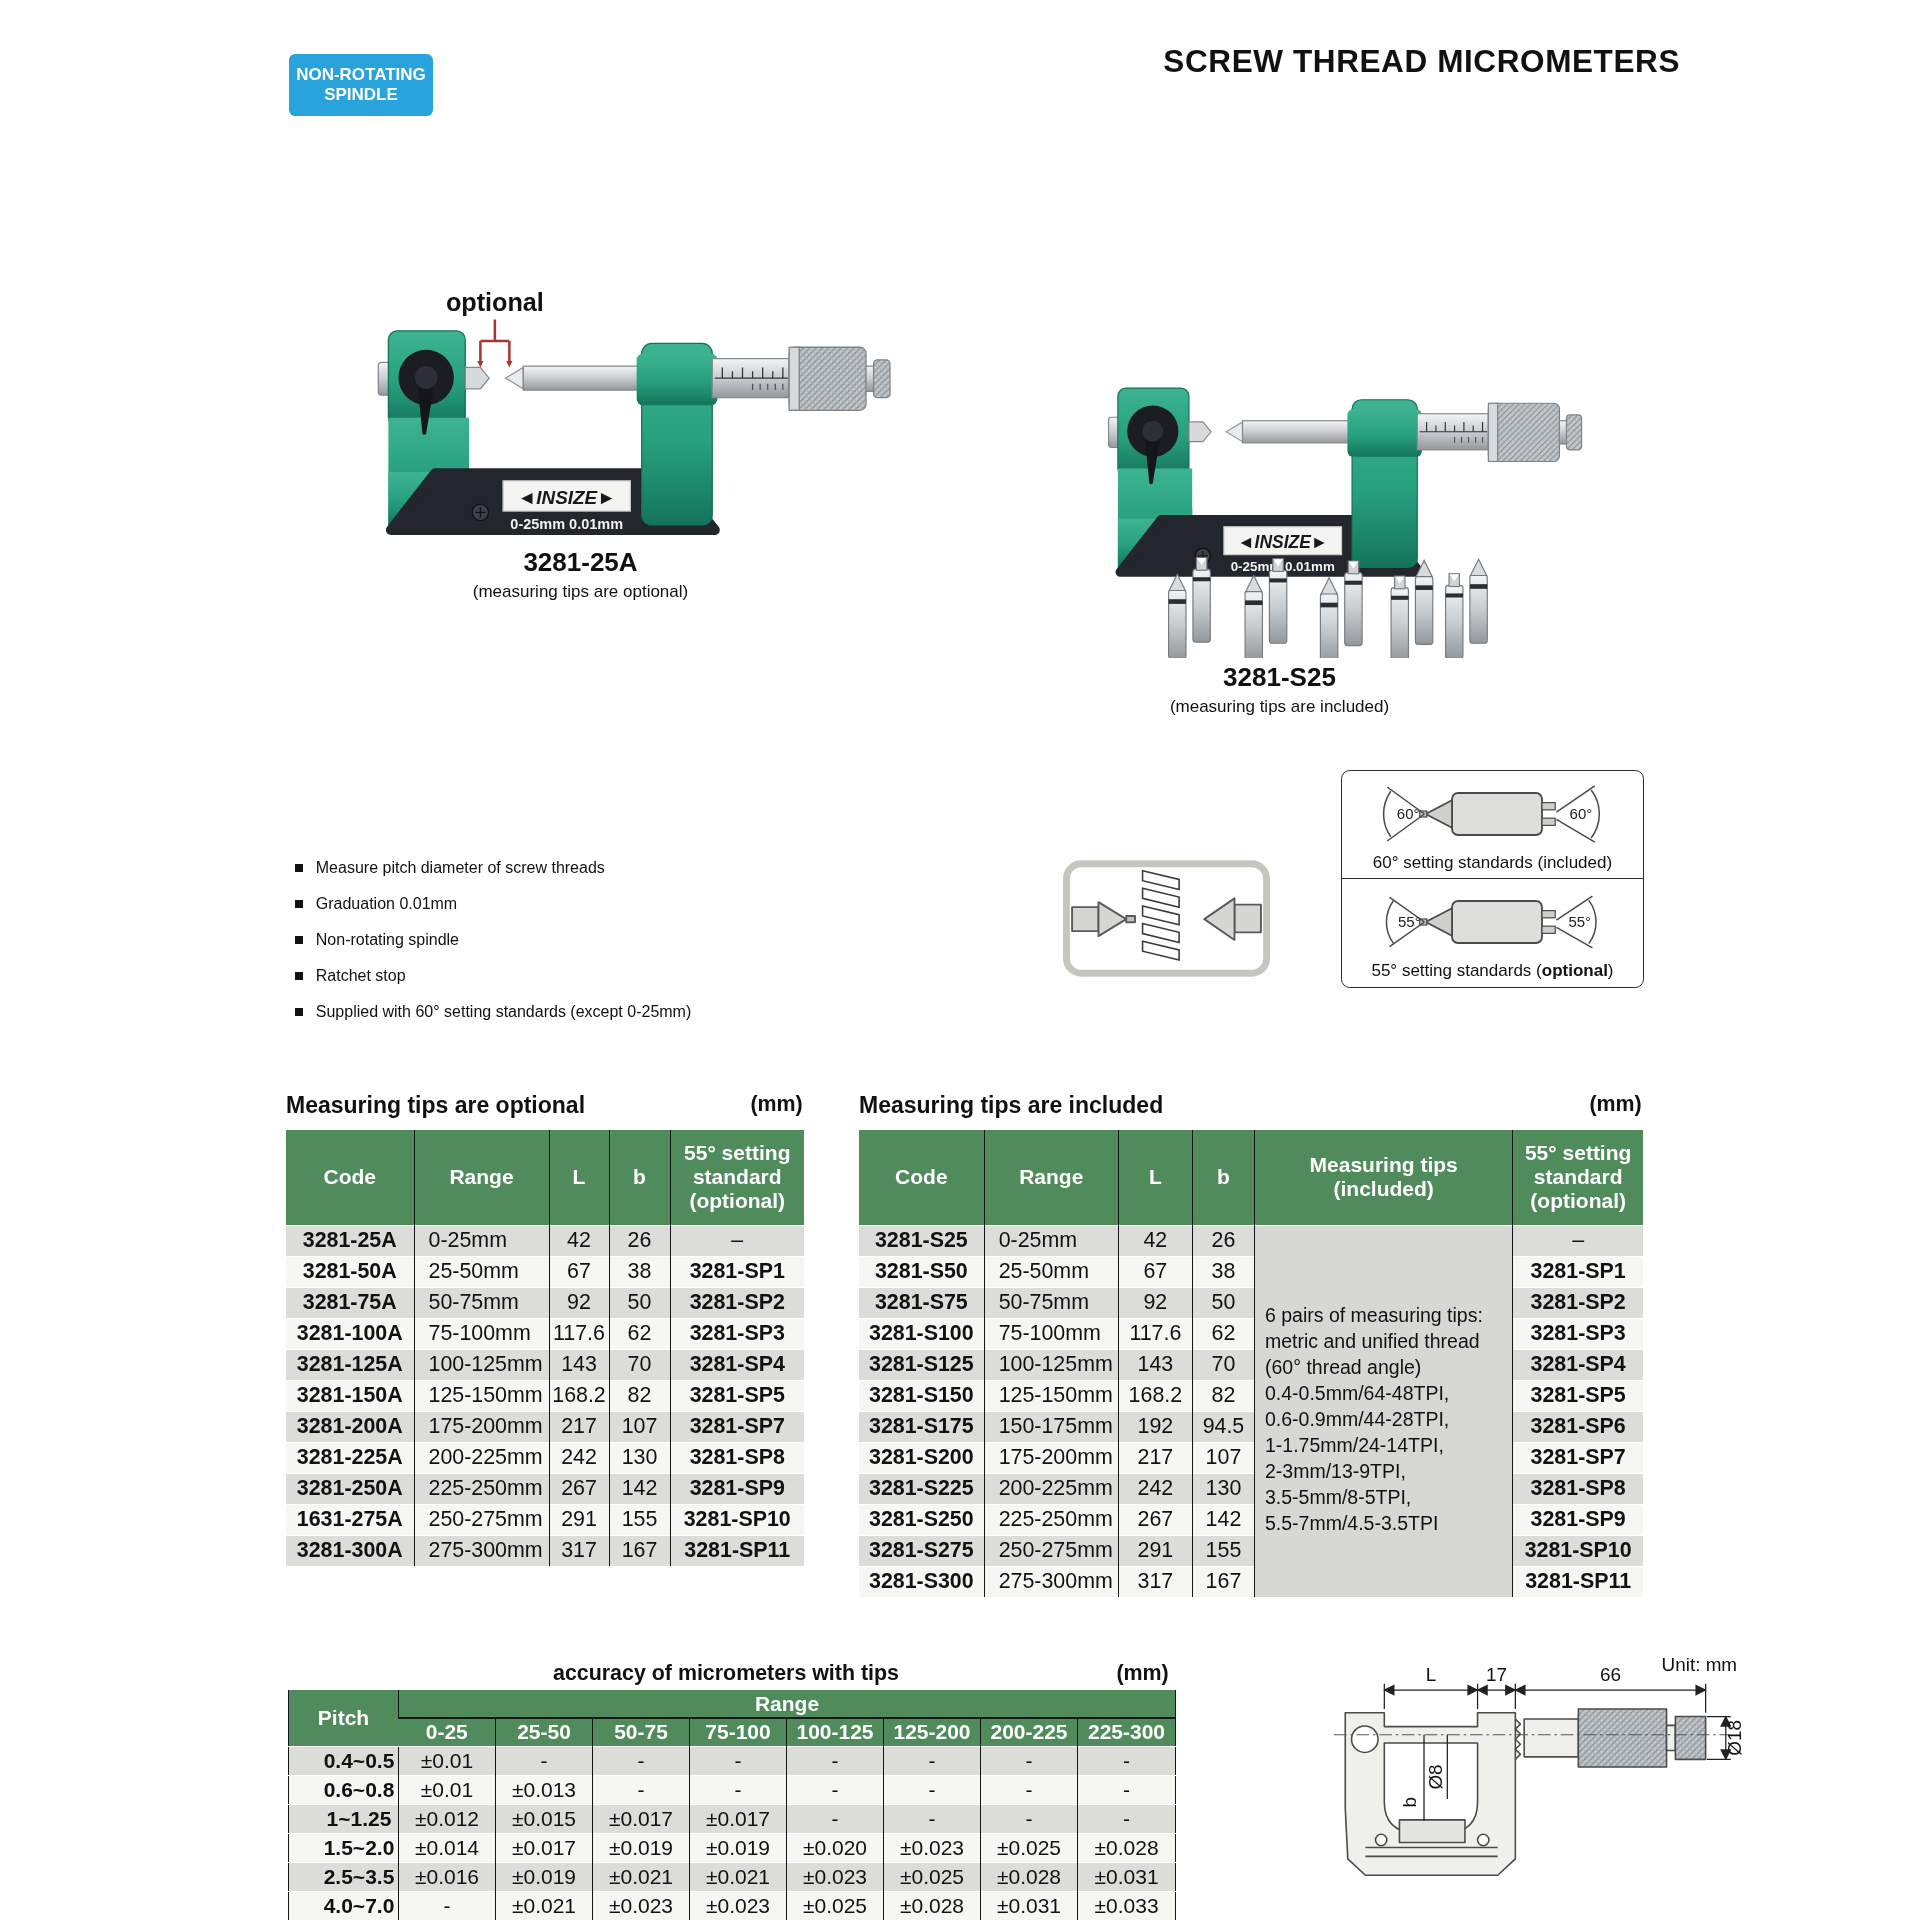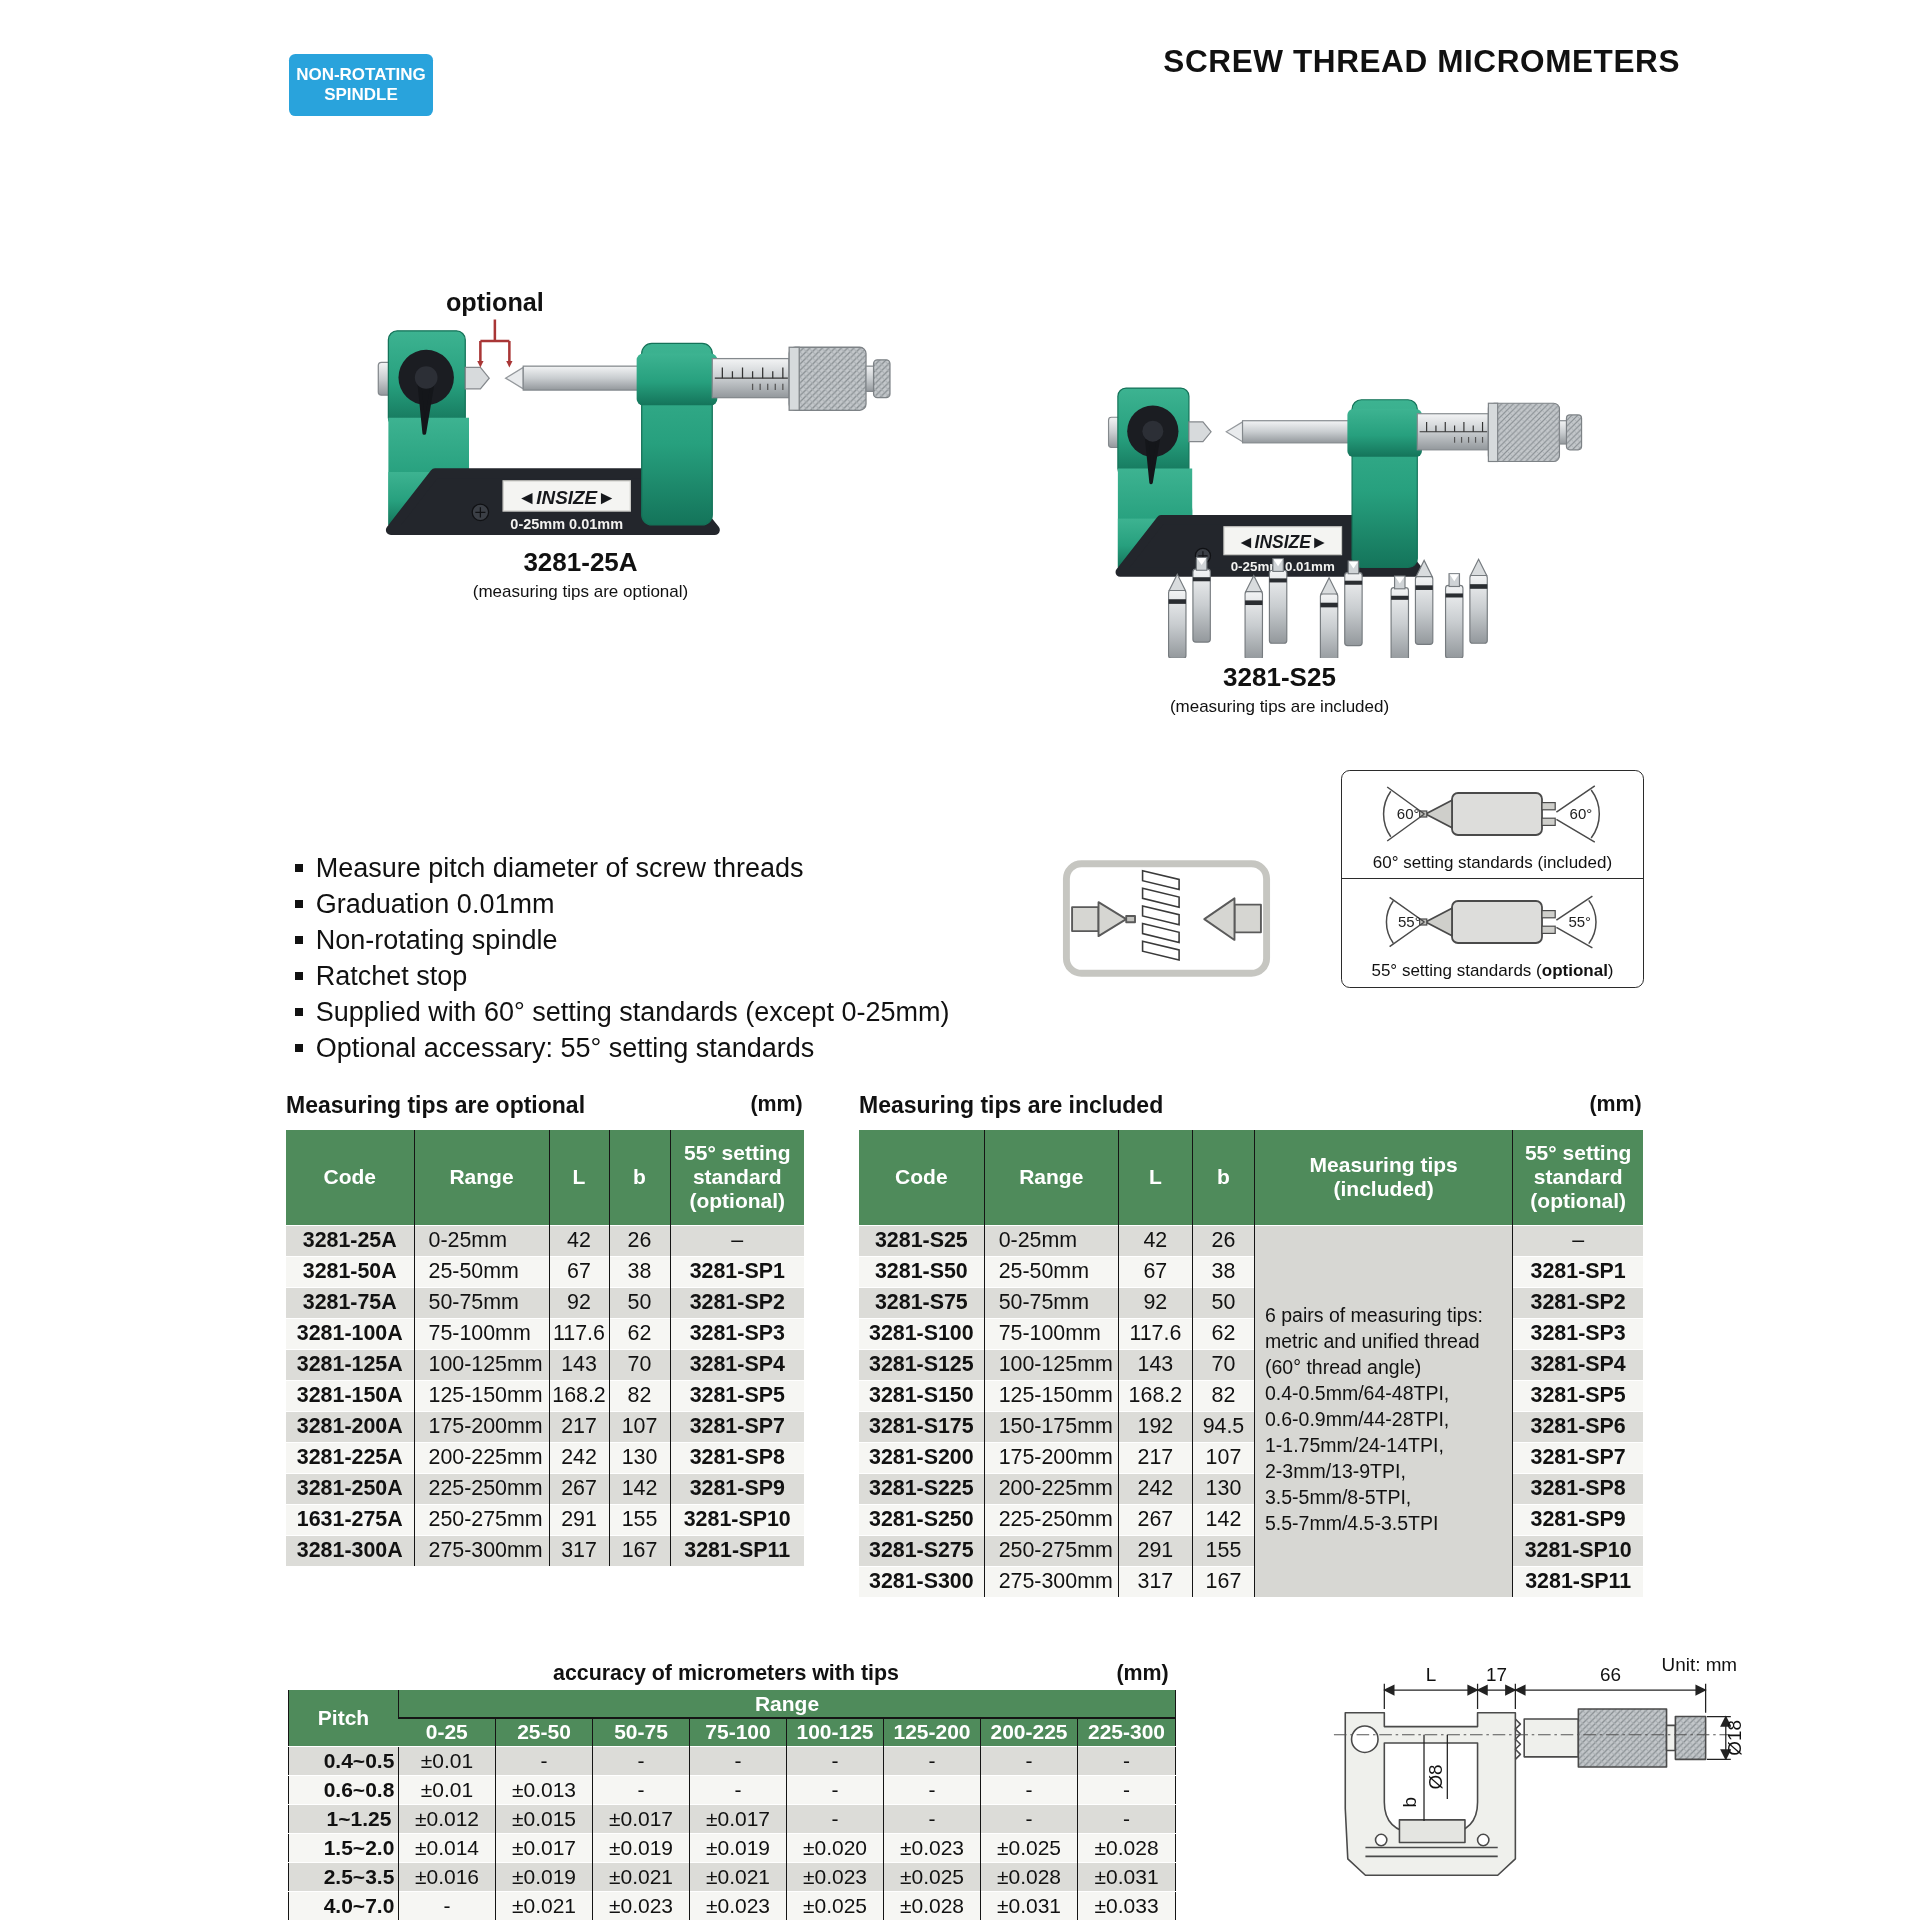--- a/index.html
+++ b/index.html
@@ -12,21 +12,21 @@
          align-items:center;justify-content:center;text-align:center;}
 
   .page-title{right:246px;top:43px;font-size:31.5px;font-weight:bold;letter-spacing:0.6px;}
 
   .prod-label{width:353px;text-align:center;}
   .prod-code{font-size:26px;font-weight:bold;}
   .prod-note{font-size:17px;margin-top:3.8px;}
 
   
   .features{left:295px;top:850px;list-style:none;margin:0;padding:0;}
-  .features li{font-size:27px;height:36px;display:flex;align-items:center;}
+  .features li{font-size:16px;height:36px;display:flex;align-items:center;}
   .features .bullet{width:8.2px;height:8.2px;background:#111;display:inline-block;margin-right:12.6px;flex:none;}
 
   
   .std-box{left:1341px;top:770px;width:301px;height:216px;background:#fff;border:1.9px solid #2b2b2b;border-radius:8.8px;}
   .std-caption{width:100%;text-align:center;font-size:17px;}
   .std-divider{left:0;top:107px;width:100%;height:0;border-top:1.9px solid #2b2b2b;}
 
   
   .tbl-head{font-size:23px;font-weight:bold;}
   .tbl-unit{position:absolute;right:1.3px;top:0;font-size:21.4px;font-weight:bold;}
@@ -190,24 +190,20 @@
       <span>Non-rotating spindle</span>
     </li>
     <li>
       <span class="bullet"></span>
       <span>Ratchet stop</span>
     </li>
     <li>
       <span class="bullet"></span>
       <span>Supplied with 60° setting standards (except 0-25mm)</span>
     </li>
-    <li>
-      <span class="bullet"></span>
-      <span>Optional accessary: 55° setting standards</span>
-    </li>
   </ul>
 
 <svg class="abs" style="left:1062px;top:859px;" width="209" height="119" viewBox="0 0 332 188">
   <rect x="7" y="7" width="318" height="174" rx="24" fill="#fff" stroke="#c6c6c1" stroke-width="11"></rect>
   <g fill="#fff" stroke="#3a3a3a" stroke-width="2.5">
     <polygon points="128,18 186,32 186,48 128,34"></polygon>
     <polygon points="128,46 186,60 186,76 128,62"></polygon>
     <polygon points="128,74 186,88 186,104 128,90"></polygon>
     <polygon points="128,102 186,116 186,132 128,118"></polygon>
     <polygon points="128,130 186,144 186,160 128,146"></polygon>

